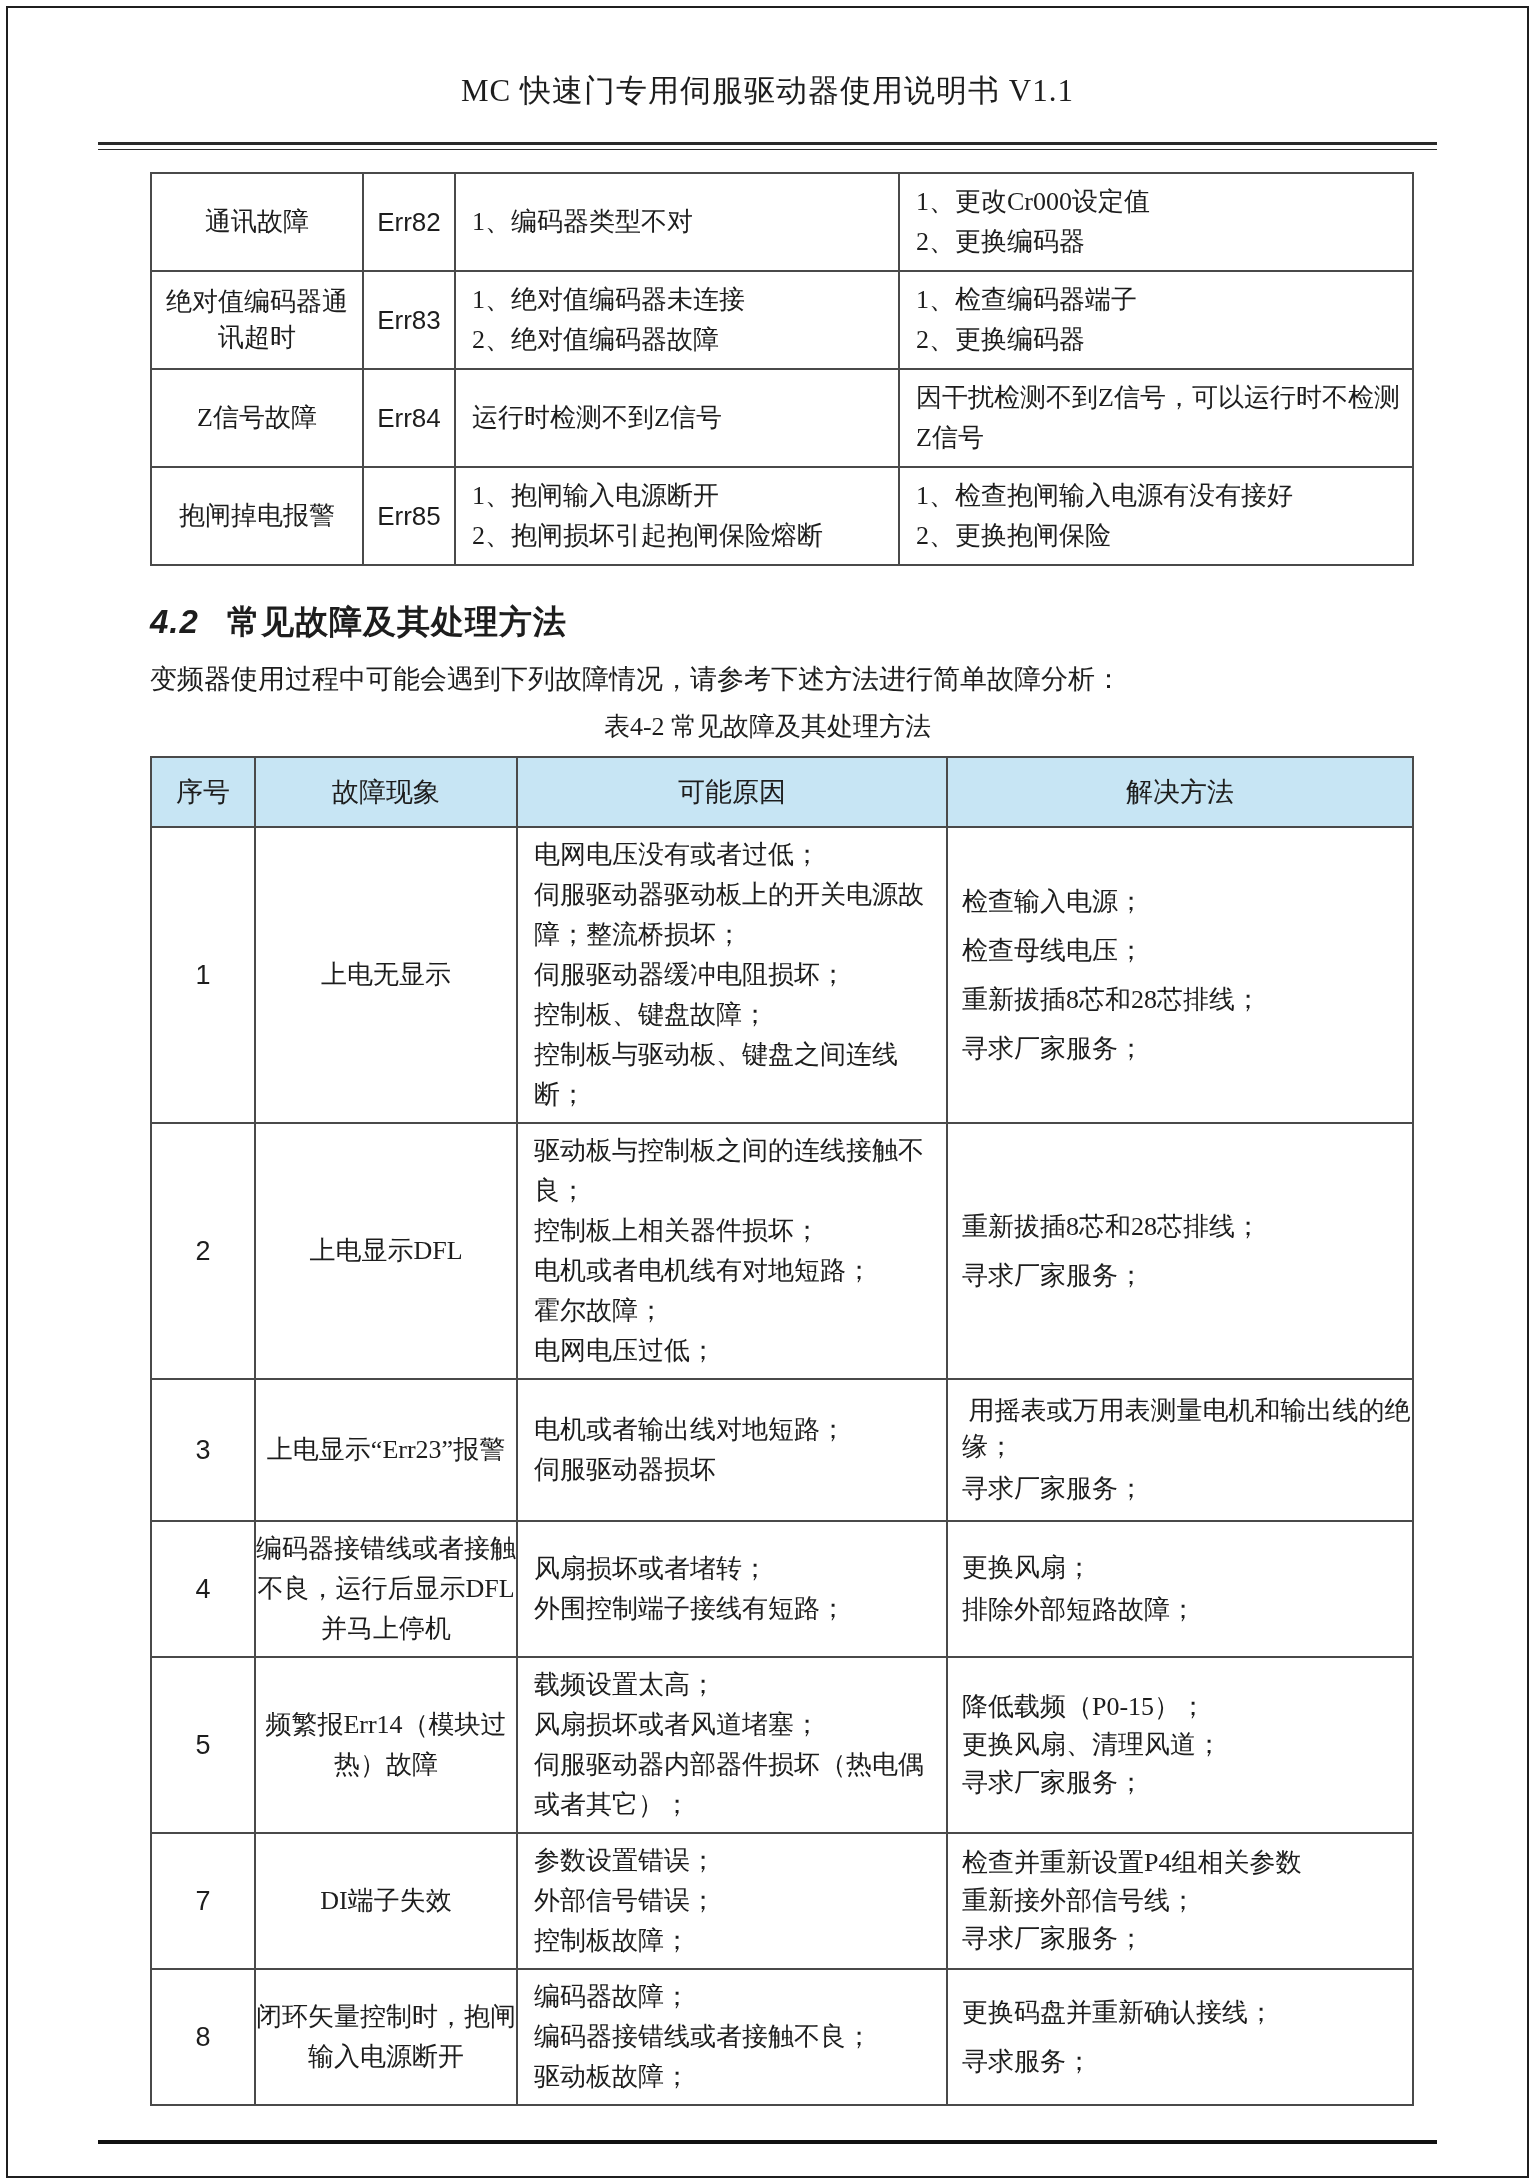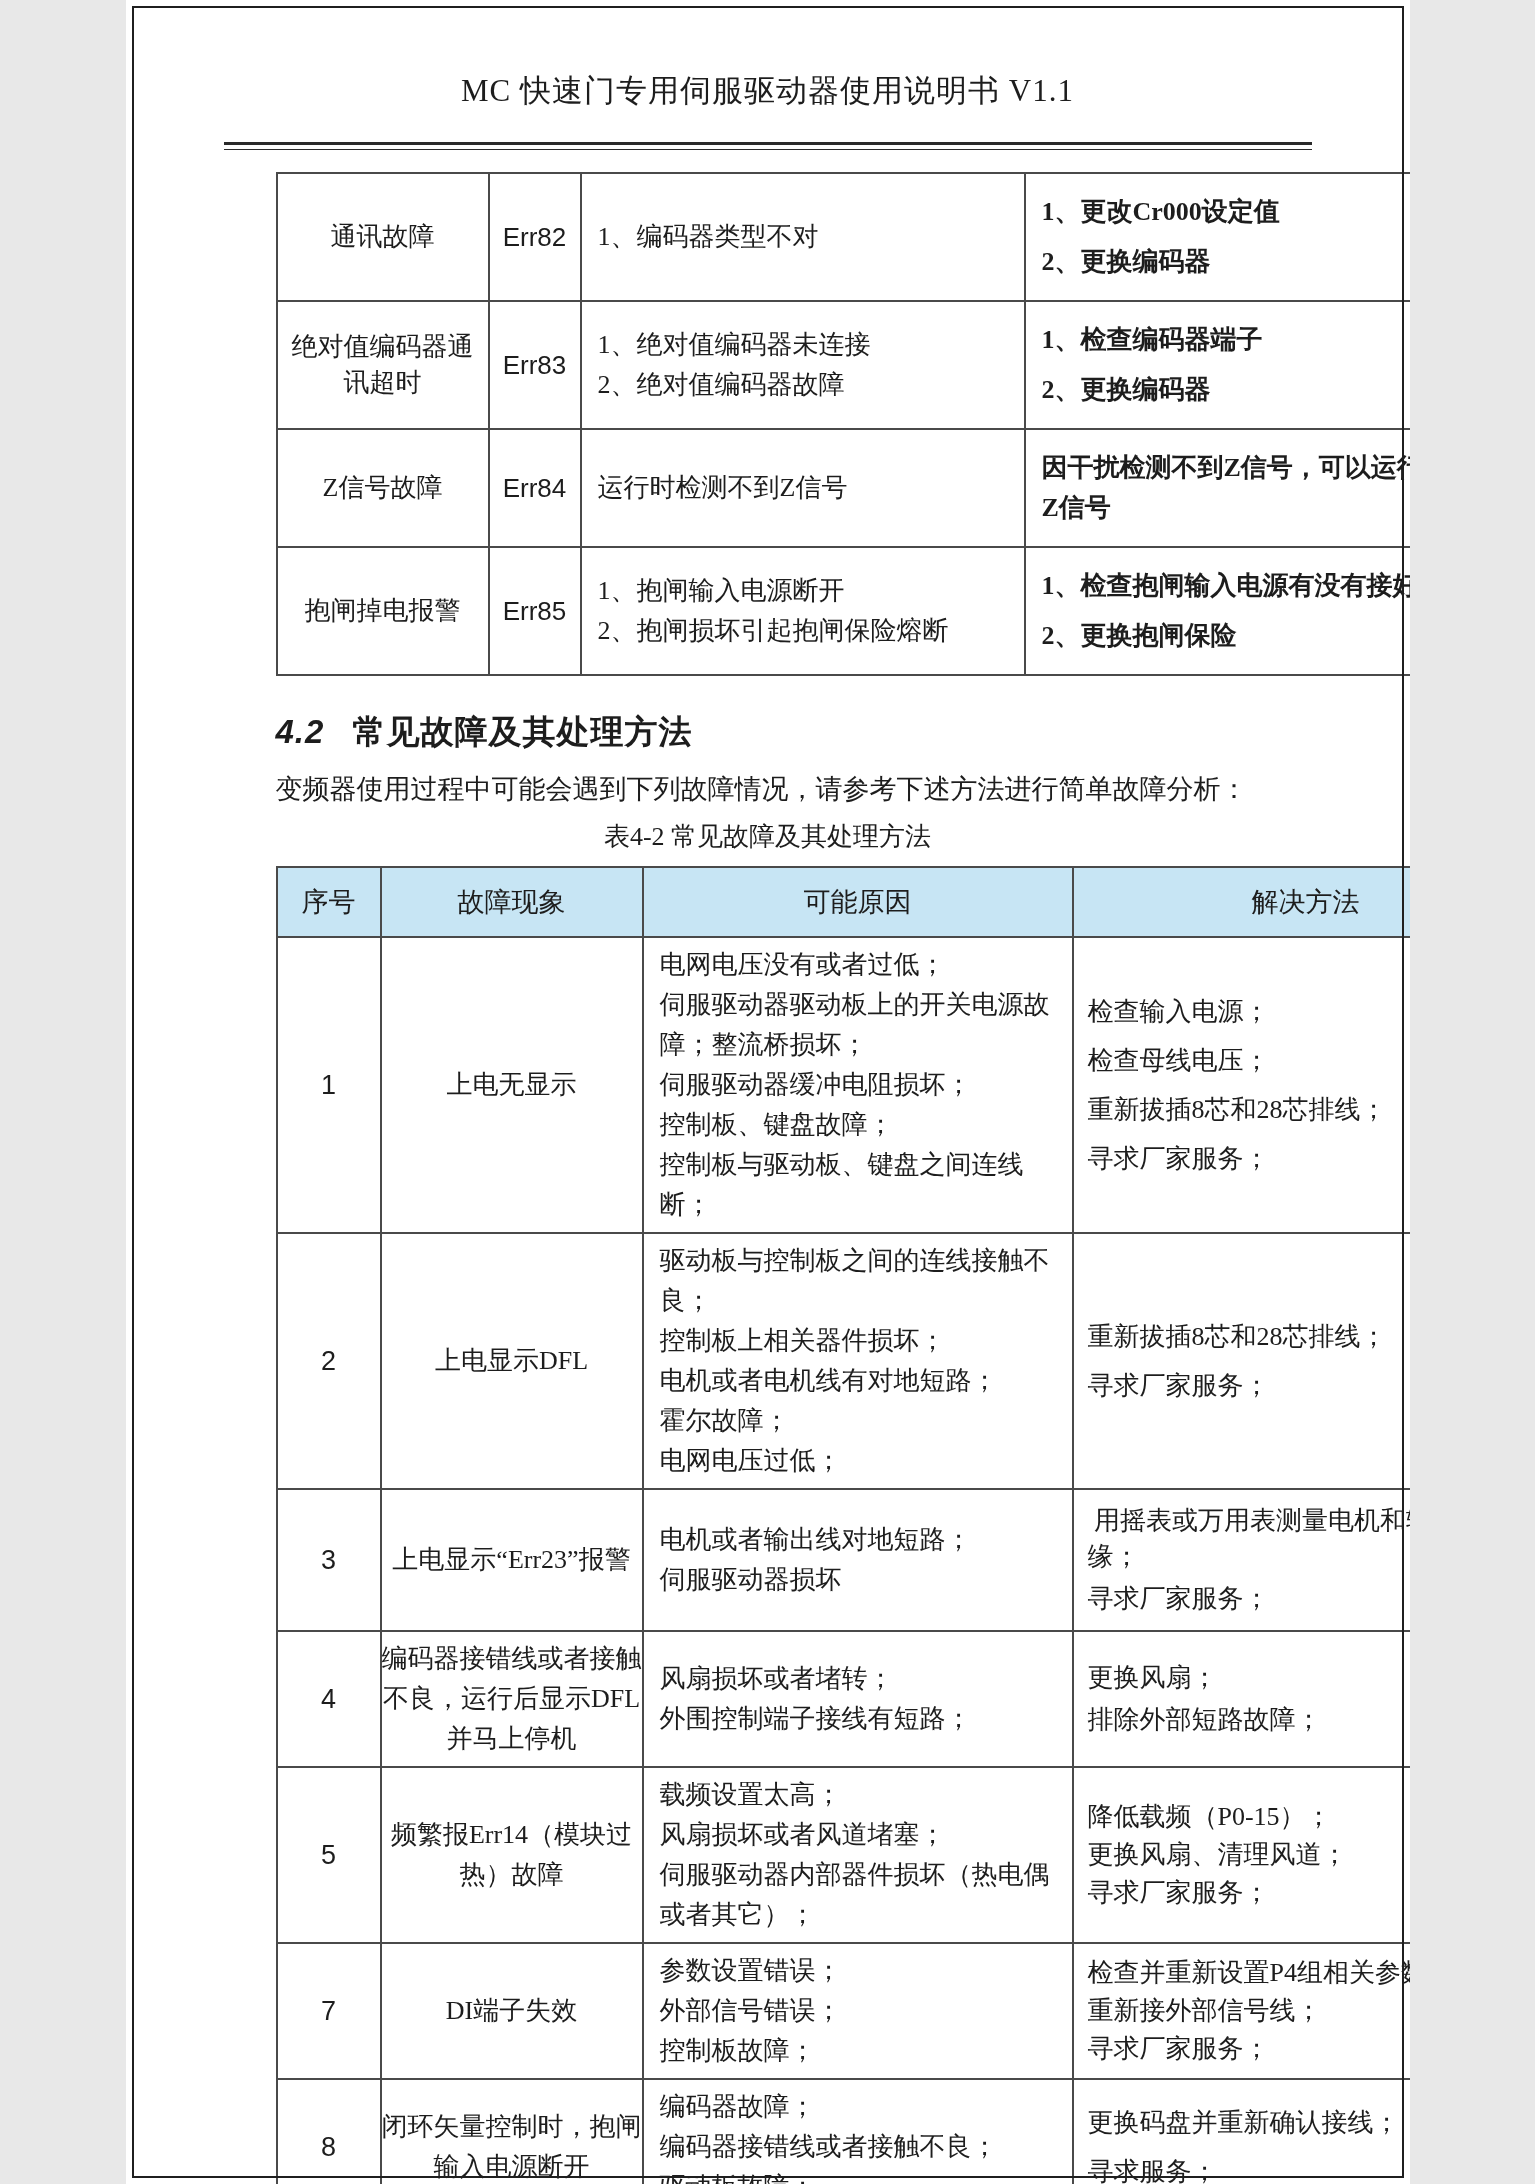--- a/index.html
+++ b/index.html
@@ -1,18 +1,18 @@
 <!DOCTYPE html>
 <html><head>
 <meta charset="utf-8">
 <style>
   html,body{margin:0;padding:0;background:#e8e8e8;}
   .page{
     position:relative;
-    width:1284px;height:2184px;
+    width:1535px;height:2184px;
     background:#ffffff;
     margin:0 auto;
     font-family:"Liberation Serif","DejaVu Serif",serif;
     color:#1d1d1d;
     overflow:hidden;
   }
   .frame{position:absolute;inset:6px;border:2px solid #1f1f1f;pointer-events:none;}
 
   .doc-title{
     padding-top:70px;
@@ -30,21 +30,21 @@
 
   table{border-collapse:collapse;table-layout:fixed;}
   td,th{border:2px solid #4a4a4a;vertical-align:middle;}
 
   .t1{margin:22px 0 0 150px;width:1262px;font-size:26px;}
   .t1 td{padding:8px 6px;}
   .t1 .c1{text-align:center;line-height:36px;}
   .t1 .c2{text-align:center;font-family:"Liberation Sans","DejaVu Sans",sans-serif;}
   .t1 .c3,.t1 .c4{padding-left:16px;}
   .t1 .line{line-height:40px;white-space:pre-wrap;}
-  .t1 .c4 .line{margin:10px 0;font-weight:bold;}
+  .t1 .c4 .line{margin:0 0;}
 
   .sec-head{
     margin:34px 0 0 150px;
     font-family:"Liberation Sans","DejaVu Sans",sans-serif;
     font-weight:bold;
     font-size:33px;
     letter-spacing:1px;
   }
   .sec-head .secno{margin-right:28px;font-style:italic;}
   .intro{margin:16px 0 0 150px;font-size:27px;}

